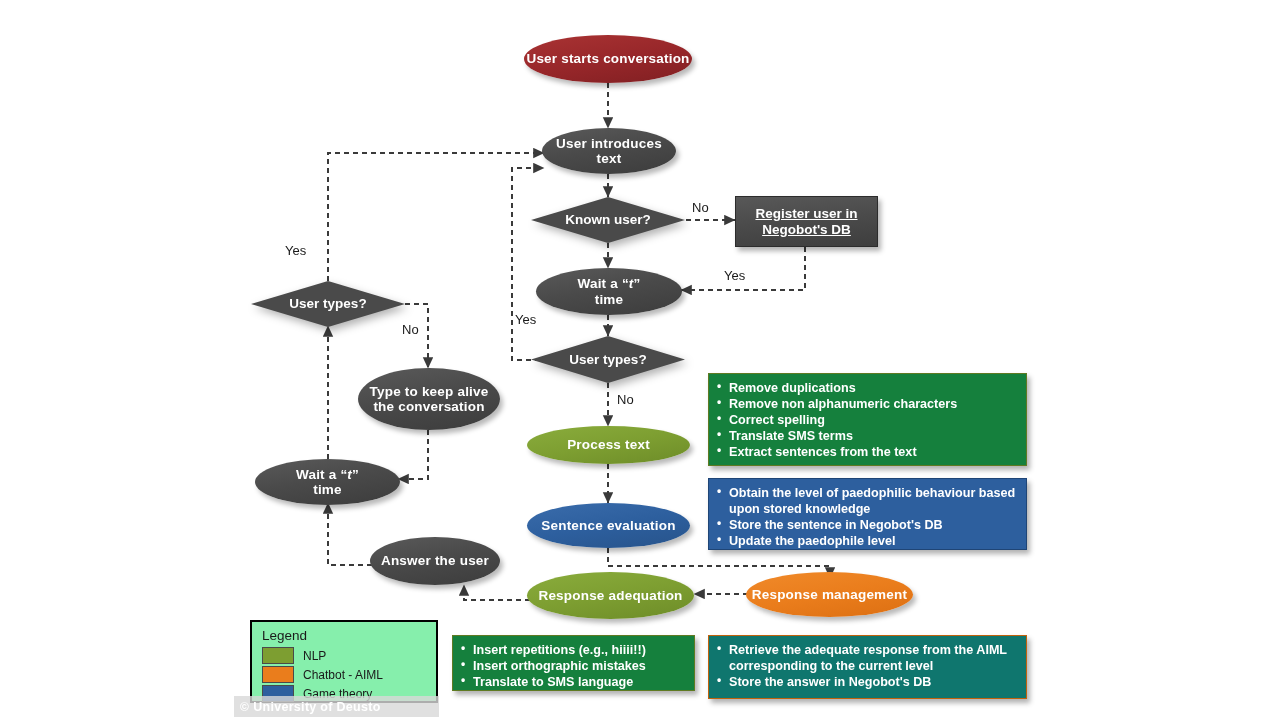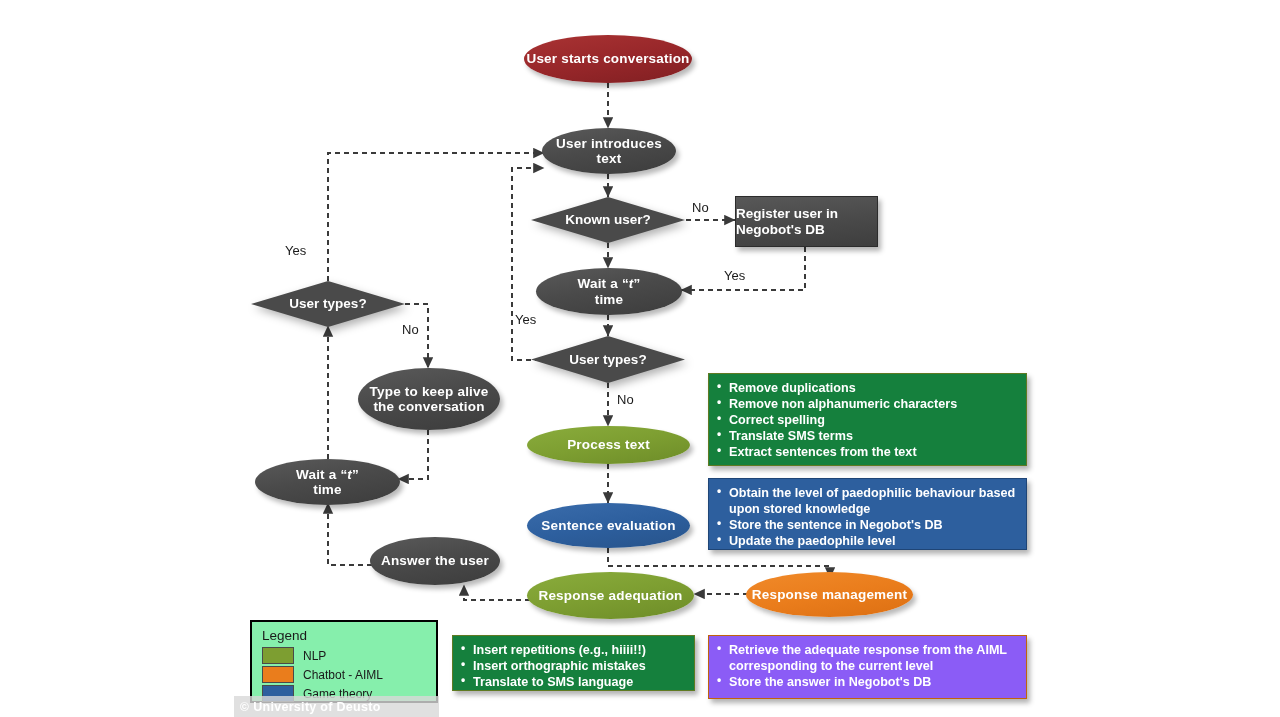--- a/index.html
+++ b/index.html
@@ -63,28 +63,30 @@
     font-weight: bold;
     font-size: 13.5px;
     line-height: 1.12;
   }
 
   .rect-node {
     position: absolute;
     display: flex;
     align-items: center;
     justify-content: center;
+    text-align: center;
     background: linear-gradient(175deg,#585858 0%,#4a4a4a 50%,#3e3e3e 100%);
     color: #fff;
     font-weight: bold;
     font-size: 13.5px;
     line-height: 1.15;
     border: 1px solid #2c2c2c;
     box-shadow: 3px 4px 5px rgba(0,0,0,0.3);
     box-sizing: border-box;
+    text-decoration: underline;
   }
 
   .anno {
     position: absolute;
     color: #ffffff;
     font-weight: bold;
     font-size: 12.6px;
     line-height: 1.28;
     padding: 6px 9px 6px 8px;
     box-sizing: border-box;
@@ -94,21 +96,21 @@
   .anno li { position: relative; padding-left: 12px; white-space: nowrap; }
   .anno li::before {
     content: "\2022";
     position: absolute;
     left: 0; top: -1px;
     font-size: 12px;
   }
   .anno li.wrap { white-space: normal; }
   .anno-green  { background: #15803d; border: 1px solid #5f7a22; }
   .anno-blue   { background: #2d5f9e; border: 1px solid #1f4576; }
-  .anno-orange { background: #8b5cf6; border: 1px solid #c1620c; }
+  .anno-orange { background: #0f766e; border: 1px solid #c1620c; }
 
   .edge-label {
     position: absolute;
     color: #1a1a1a;
     font-size: 13px;
     font-weight: normal;
     font-family: "Liberation Sans", sans-serif;
     white-space: nowrap;
   }
 

